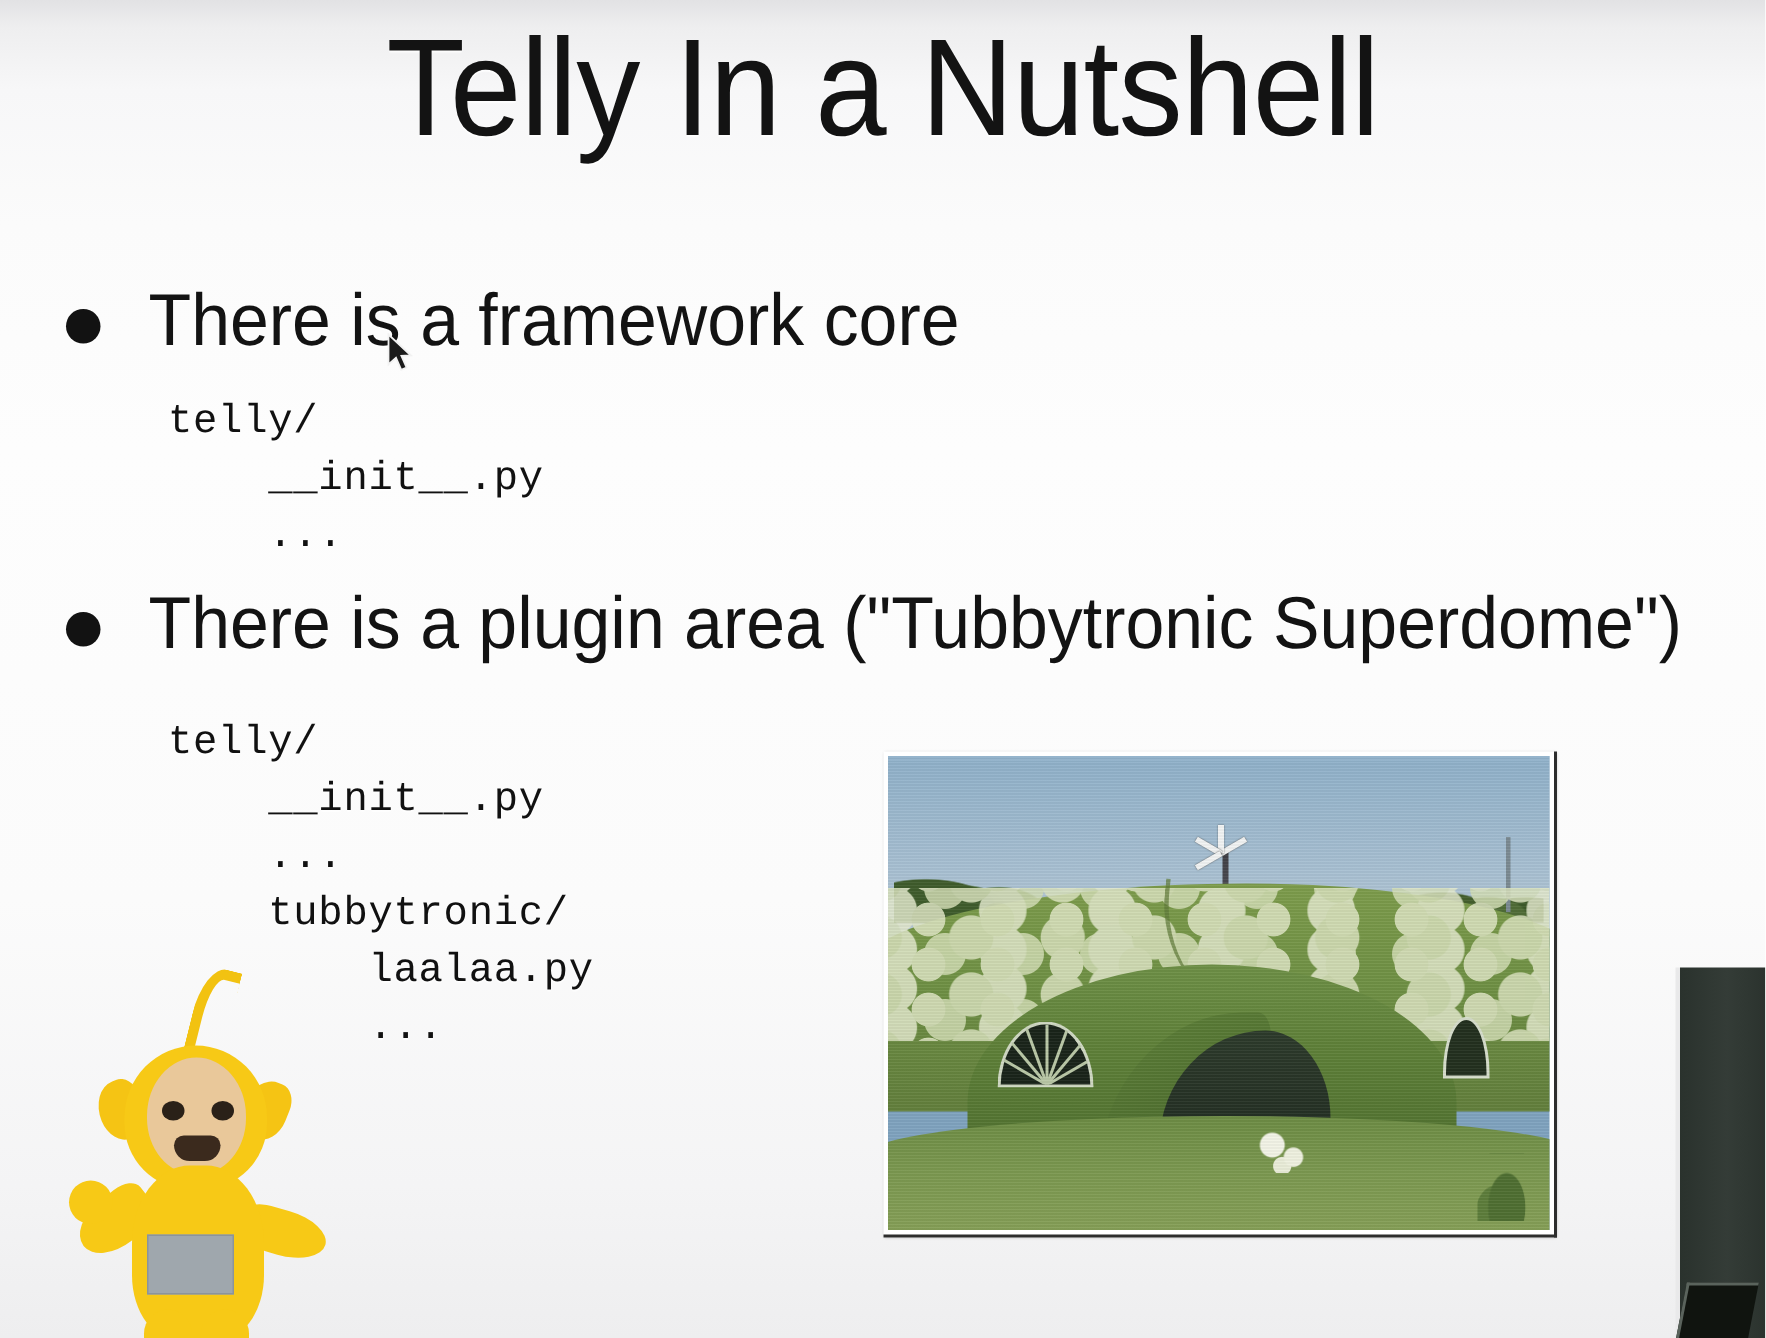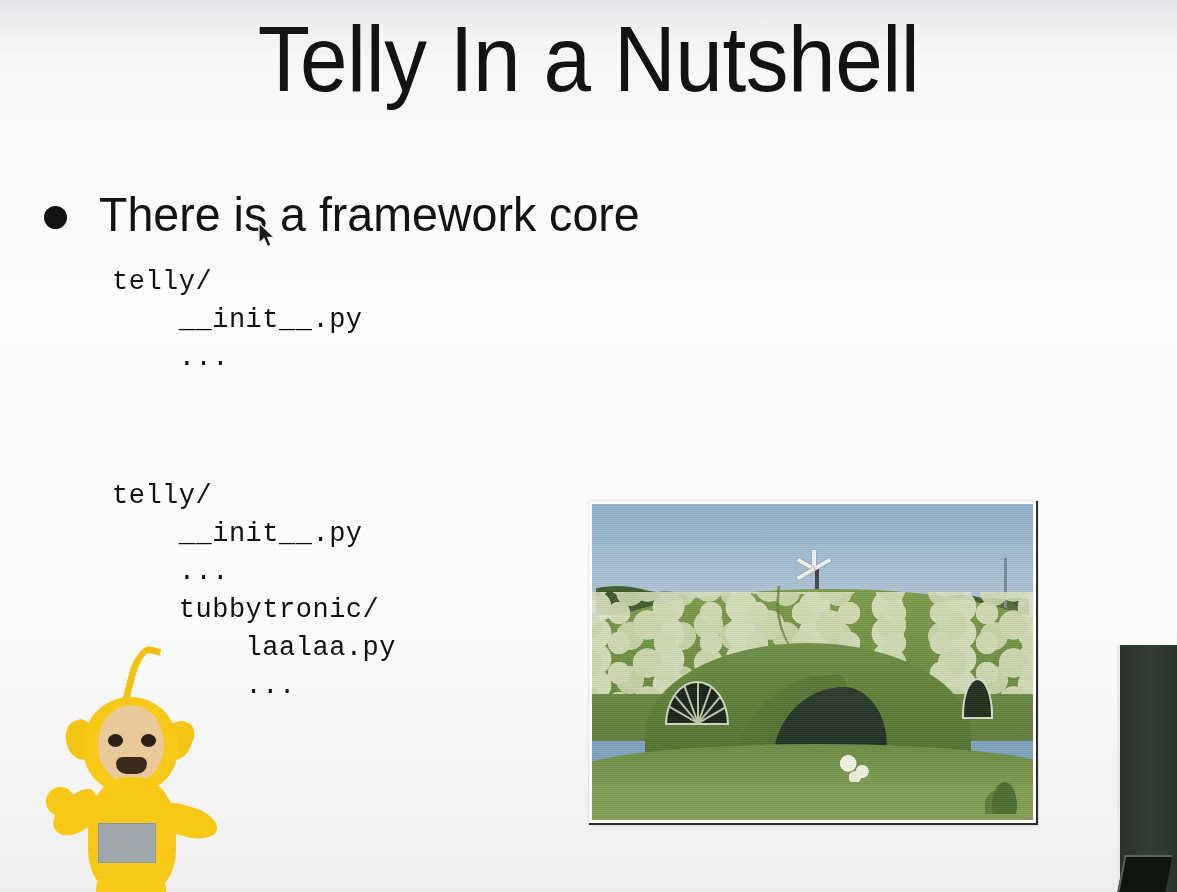--- a/index.html
+++ b/index.html
@@ -354,20 +354,24 @@
 
   <div class="bullet-row" id="bullet-1">
     <span class="bullet-dot"></span>
     <span class="bullet-text">There is a framework core</span>
   </div>
 
   <pre class="code-block" id="code-1">telly/
     __init__.py
     ...</pre>
 
+  <div class="bullet-row" id="bullet-2">
+    <span class="bullet-dot"></span>
+    <span class="bullet-text">There is a plugin area ("Tubbytronic Superdome")</span>
+  </div>
 
   <pre class="code-block" id="code-2">telly/
     __init__.py
     ...
     tubbytronic/
         laalaa.py
         ...</pre>
 
   <div id="photo-frame">
     <div id="photo">

